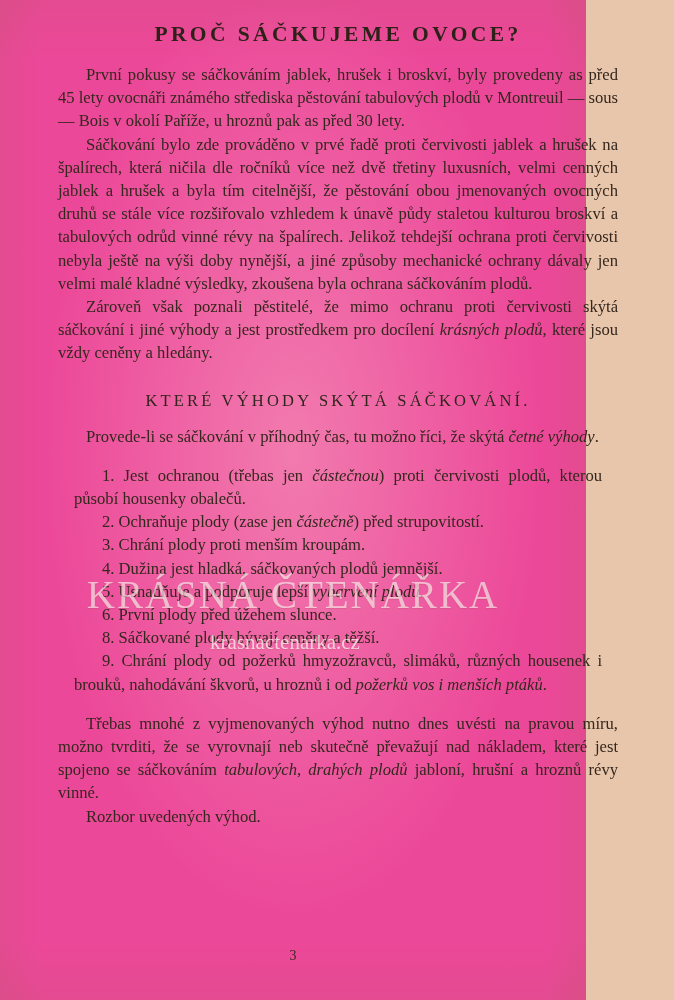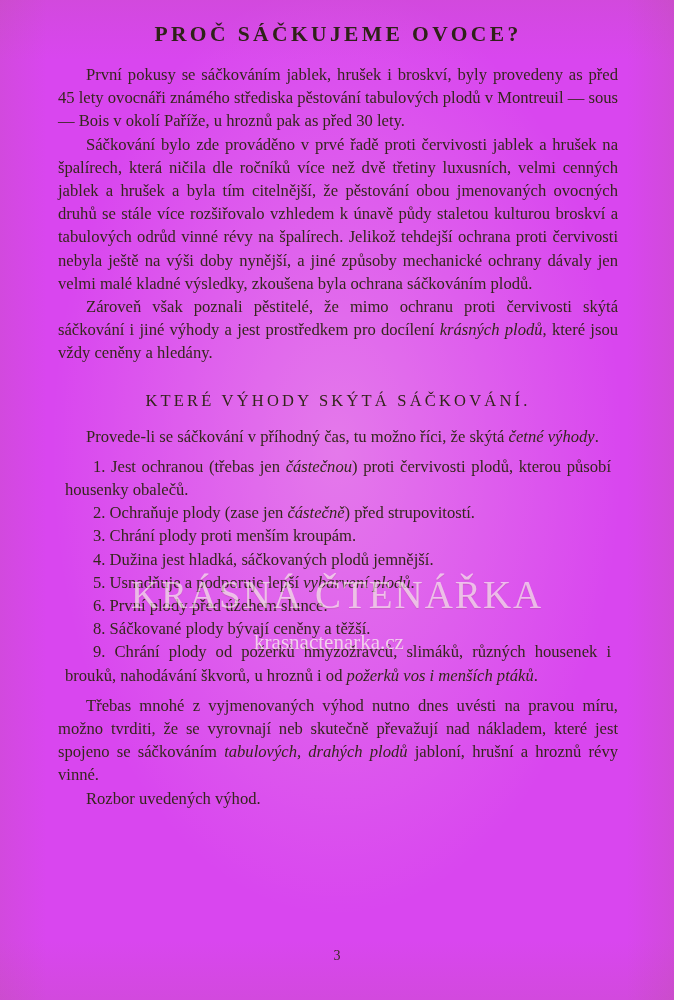--- a/index.html
+++ b/index.html
@@ -8,23 +8,23 @@
   }
   body {
     width: 674px;
     height: 1000px;
     background: #e8c6ac;
     font-family: "Liberation Serif", serif;
     overflow: hidden;
   }
   #page {
     position: relative;
-    width: 674px;
+    width: 586px;
     height: 1000px;
-    background: #d946ef;
+    background: #ec4899;
     box-sizing: border-box;
   }
   
   #page::before {
     content: "";
     position: absolute;
     inset: 0;
     background:
       radial-gradient(ellipse at 50% 45%, rgba(255,240,225,0.30) 0%, rgba(255,240,225,0.0) 60%),
       linear-gradient(90deg, rgba(150,100,70,0.10) 0%, rgba(150,100,70,0.0) 7%, rgba(150,100,70,0.0) 93%, rgba(150,100,70,0.12) 100%),
@@ -60,21 +60,21 @@
   p.para {
     margin: 0;
     font-size: 16.6px;
     line-height: 23.2px;
     text-align: justify;
     text-indent: 28px;
     color: #35271d;
     hyphens: manual;
   }
   ol.advantages {
-    margin: 7px;
+    margin: 16px;
     padding: 0;
     list-style: none;
   }
   ol.advantages li {
     font-size: 16.6px;
     line-height: 23.2px;
     text-align: justify;
     text-indent: 28px;
     margin: 0;
     color: #35271d;

